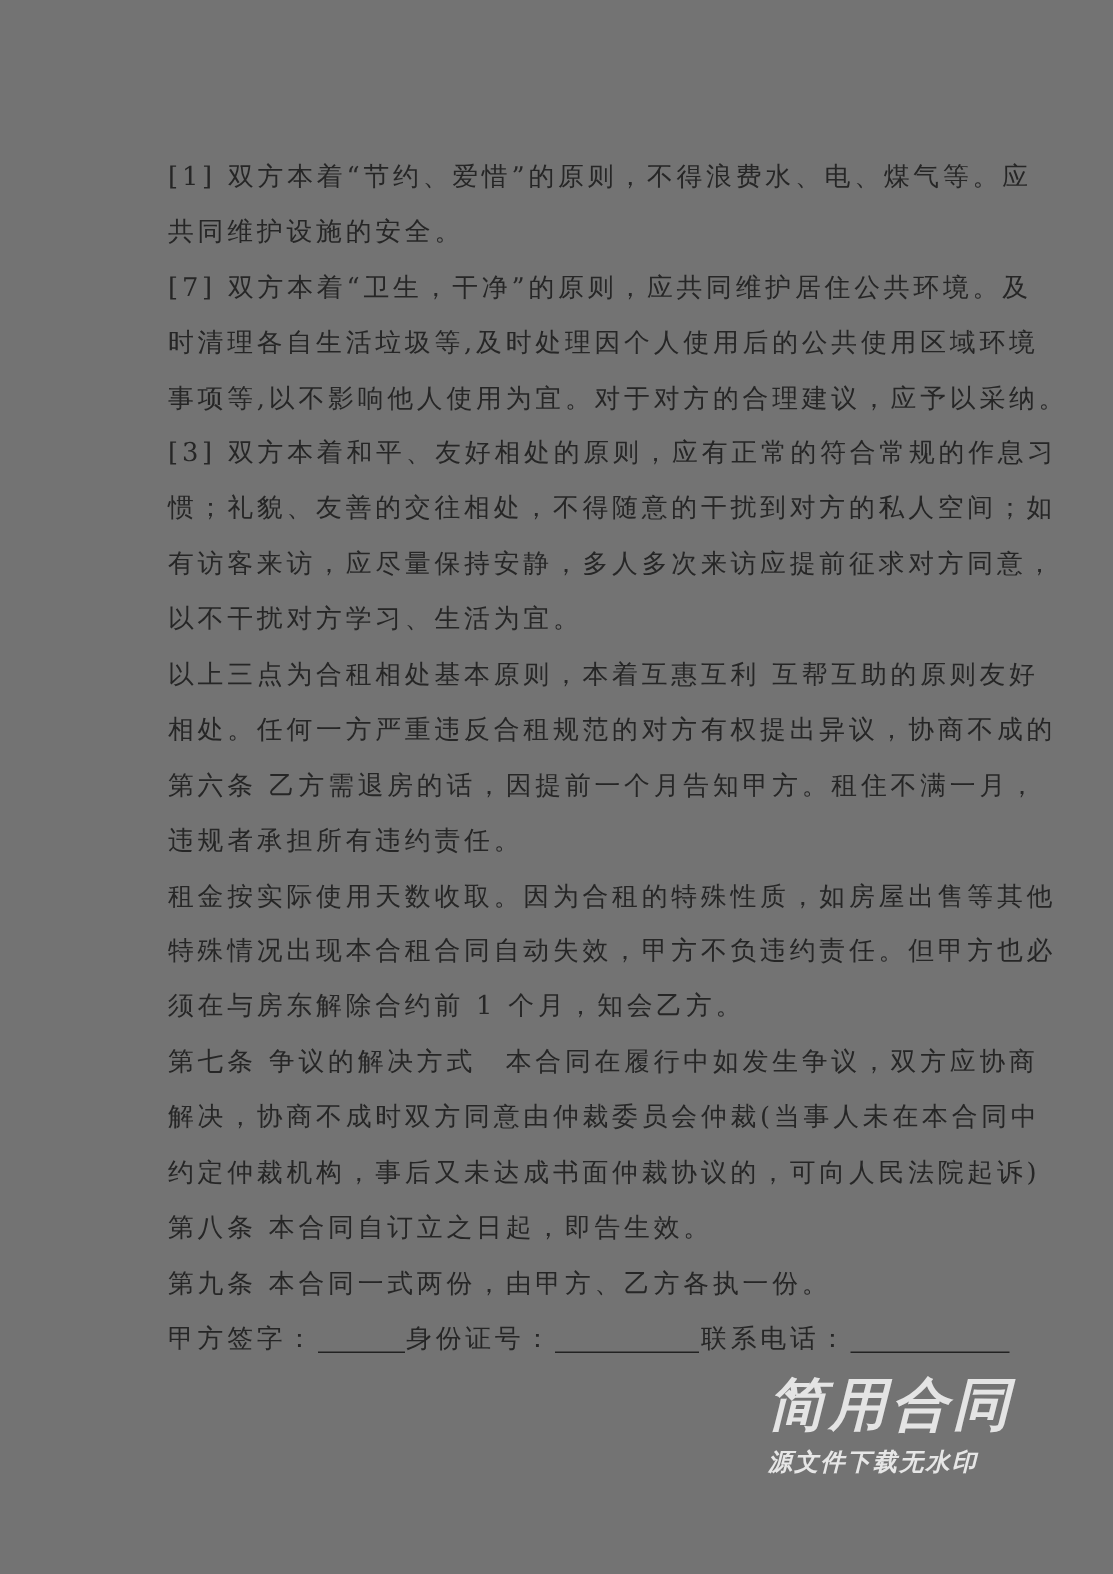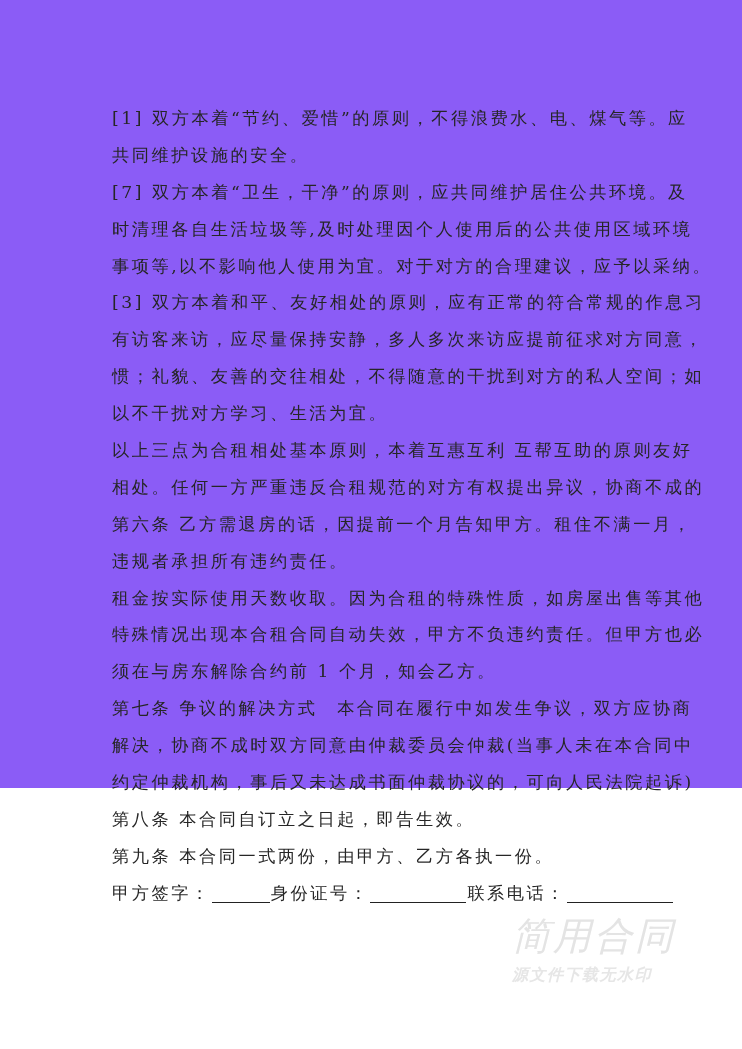--- a/index.html
+++ b/index.html
@@ -13,22 +13,22 @@
       position: relative;
       overflow: hidden;
       font-family: "DejaVu Serif", "Liberation Serif", serif;
       color: #262626;
     }
     .page {
       position: absolute;
       left: 0;
       top: 0;
       width: 742px;
-      height: 788px;
-      background: #8b5cf6;
+      height: 1049px;
+      background: #737373;
     }
     .content {
       position: absolute;
       left: 112px;
       top: 100px;
       width: 520px;
     }
     .line {
       height: 36.9px;
       line-height: 36.9px;
@@ -45,21 +45,21 @@
     }
     .watermark {
       position: absolute;
       left: 512px;
       top: 914px;
       width: 176px;
       pointer-events: none;
     }
     .wm-big {
       font-family: "DejaVu Sans", "Liberation Sans", sans-serif;
-      font-weight: normal;
+      font-weight: bold;
       font-style: italic;
       font-size: 38px;
       letter-spacing: 3px;
       color: #e4e4e4;
       line-height: 44px;
       white-space: nowrap;
     }
     .wm-small {
       font-family: "DejaVu Sans", "Liberation Sans", sans-serif;
       font-weight: bold;
@@ -76,22 +76,22 @@
 <body>
 
 <div class="page">
   <div class="content">
     <div class="line">[1] 双方本着“节约、爱惜”的原则，不得浪费水、电、煤气等。应</div>
     <div class="line">共同维护设施的安全。</div>
     <div class="line">[7] 双方本着“卫生，干净”的原则，应共同维护居住公共环境。及</div>
     <div class="line">时清理各自生活垃圾等,及时处理因个人使用后的公共使用区域环境</div>
     <div class="line">事项等,以不影响他人使用为宜。对于对方的合理建议，应予以采纳。</div>
     <div class="line">[3] 双方本着和平、友好相处的原则，应有正常的符合常规的作息习</div>
+    <div class="line">惯；礼貌、友善的交往相处，不得随意的干扰到对方的私人空间；如</div>
     <div class="line">有访客来访，应尽量保持安静，多人多次来访应提前征求对方同意，</div>
-    <div class="line">惯；礼貌、友善的交往相处，不得随意的干扰到对方的私人空间；如</div>
     <div class="line">以不干扰对方学习、生活为宜。</div>
     <div class="line">以上三点为合租相处基本原则，本着互惠互利 互帮互助的原则友好</div>
     <div class="line">相处。任何一方严重违反合租规范的对方有权提出异议，协商不成的</div>
     <div class="line">第六条 乙方需退房的话，因提前一个月告知甲方。租住不满一月，</div>
     <div class="line">违规者承担所有违约责任。</div>
     <div class="line">租金按实际使用天数收取。因为合租的特殊性质，如房屋出售等其他</div>
     <div class="line">特殊情况出现本合租合同自动失效，甲方不负违约责任。但甲方也必</div>
     <div class="line">须在与房东解除合约前 1 个月，知会乙方。</div>
     <div class="line">第七条 争议的解决方式　本合同在履行中如发生争议，双方应协商</div>
     <div class="line">解决，协商不成时双方同意由仲裁委员会仲裁(当事人未在本合同中</div>

